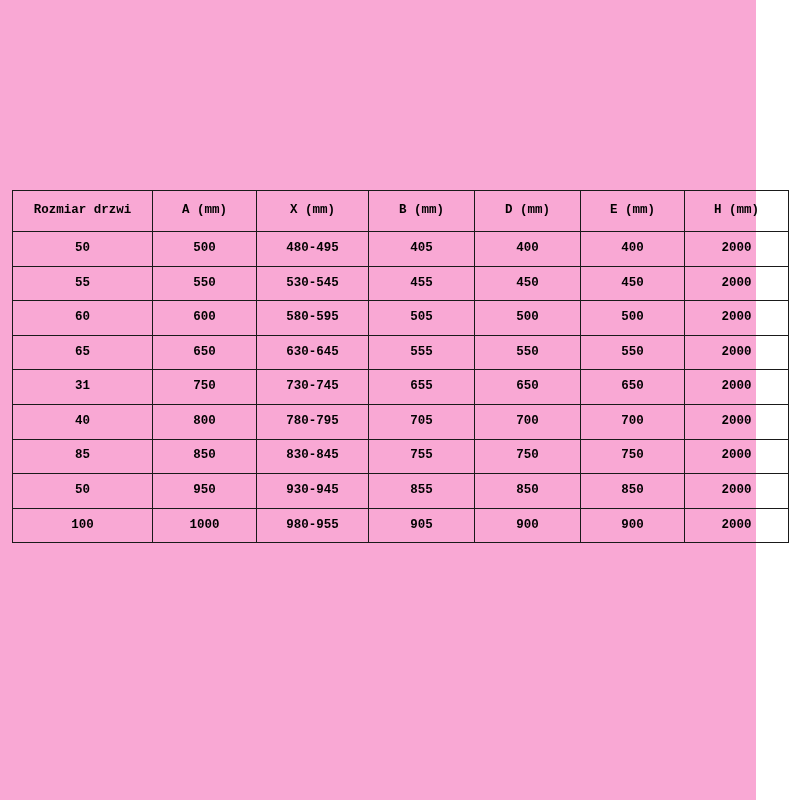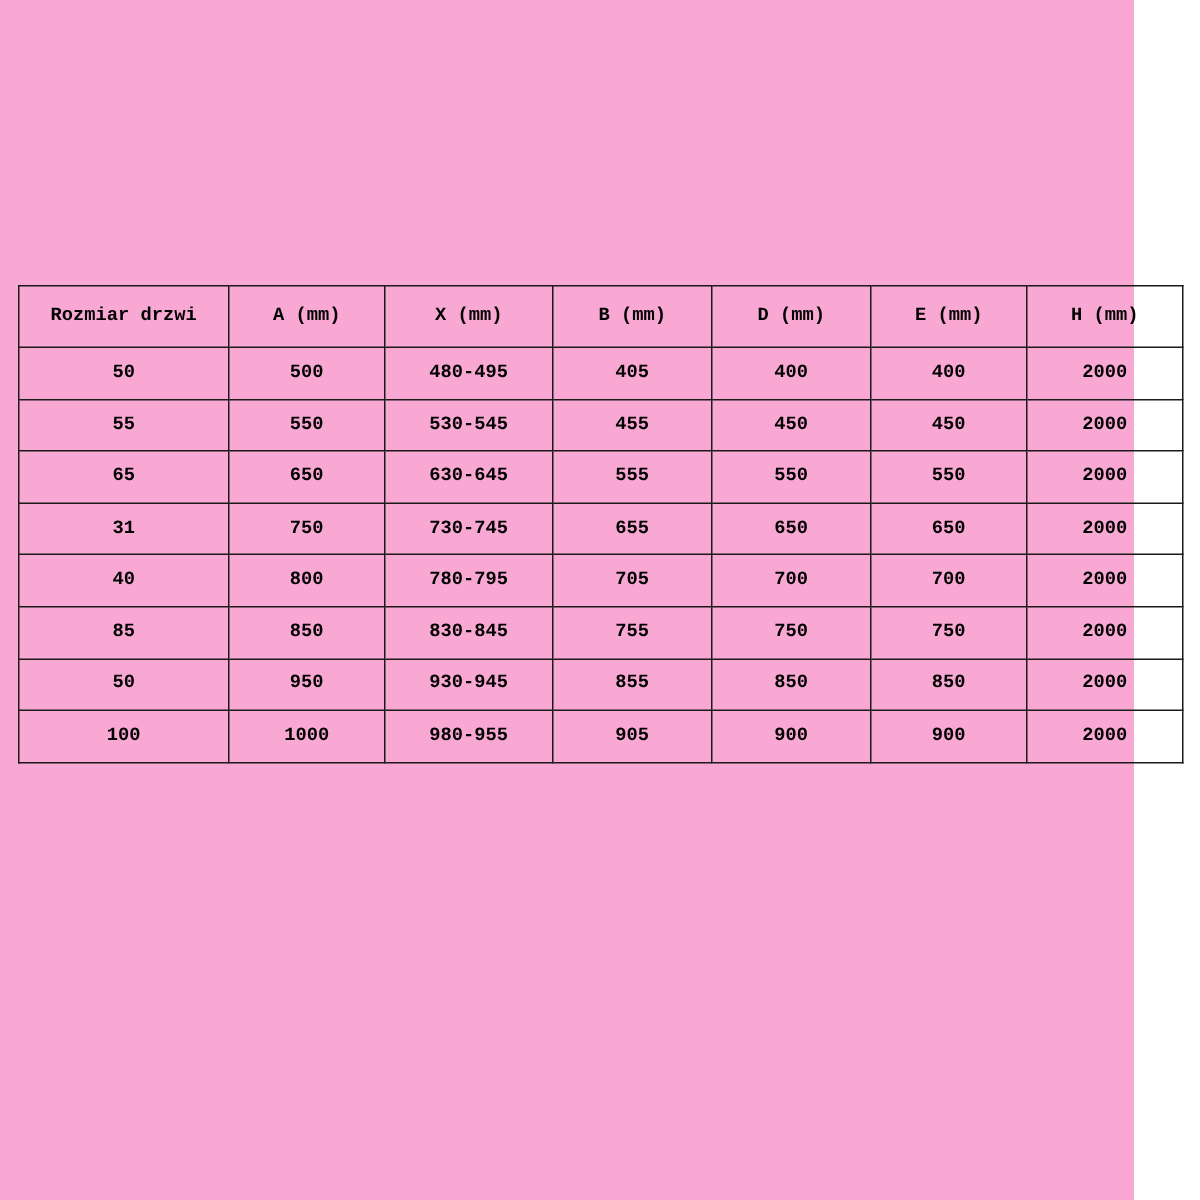--- a/index.html
+++ b/index.html
@@ -98,20 +98,29 @@
         <tr>
           <td>55</td>
           <td>550</td>
           <td>530-545</td>
           <td>455</td>
           <td>450</td>
           <td>450</td>
           <td>2000</td>
         </tr>
         <tr>
+          <td>60</td>
+          <td>600</td>
+          <td>580-595</td>
+          <td>505</td>
+          <td>500</td>
+          <td>500</td>
+          <td>2000</td>
+        </tr>
+        <tr>
           <td>65</td>
           <td>650</td>
           <td>630-645</td>
           <td>555</td>
           <td>550</td>
           <td>550</td>
           <td>2000</td>
         </tr>
         <tr>
           <td>31</td>

